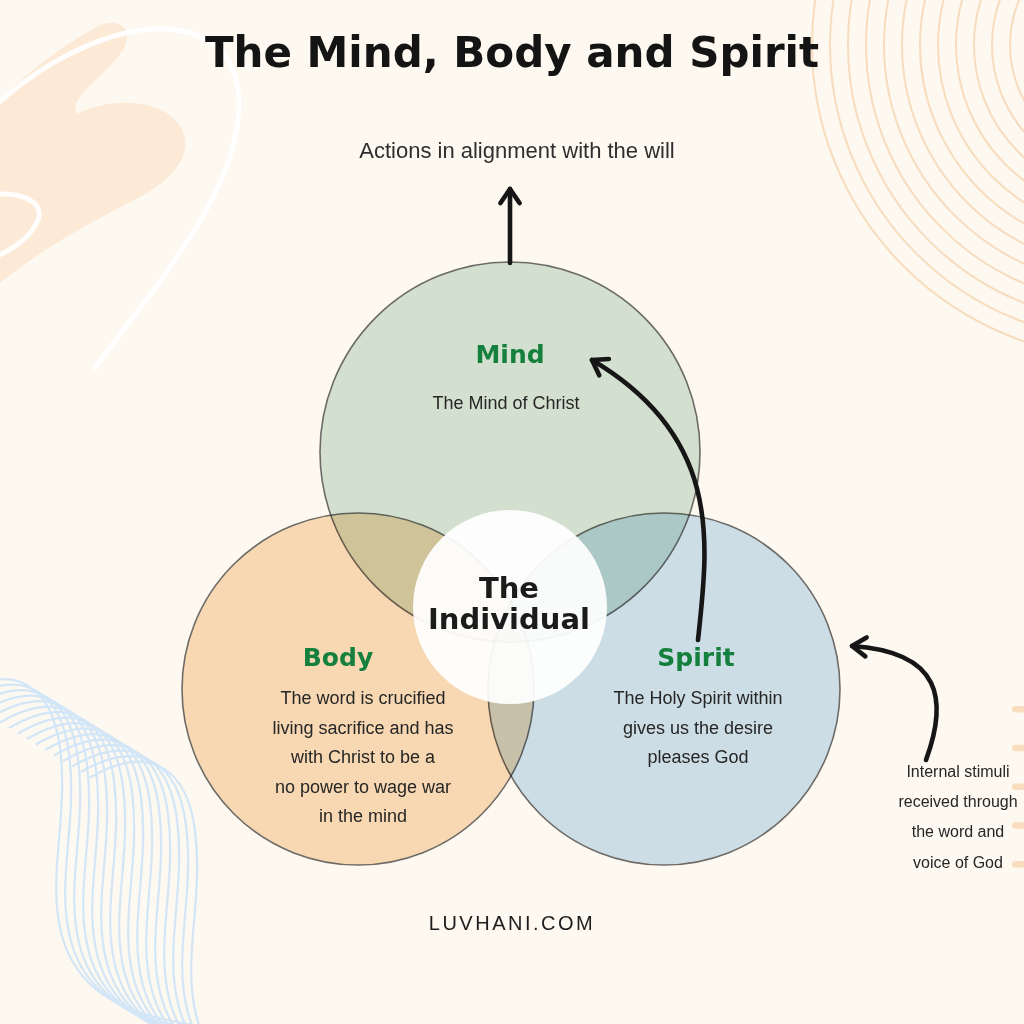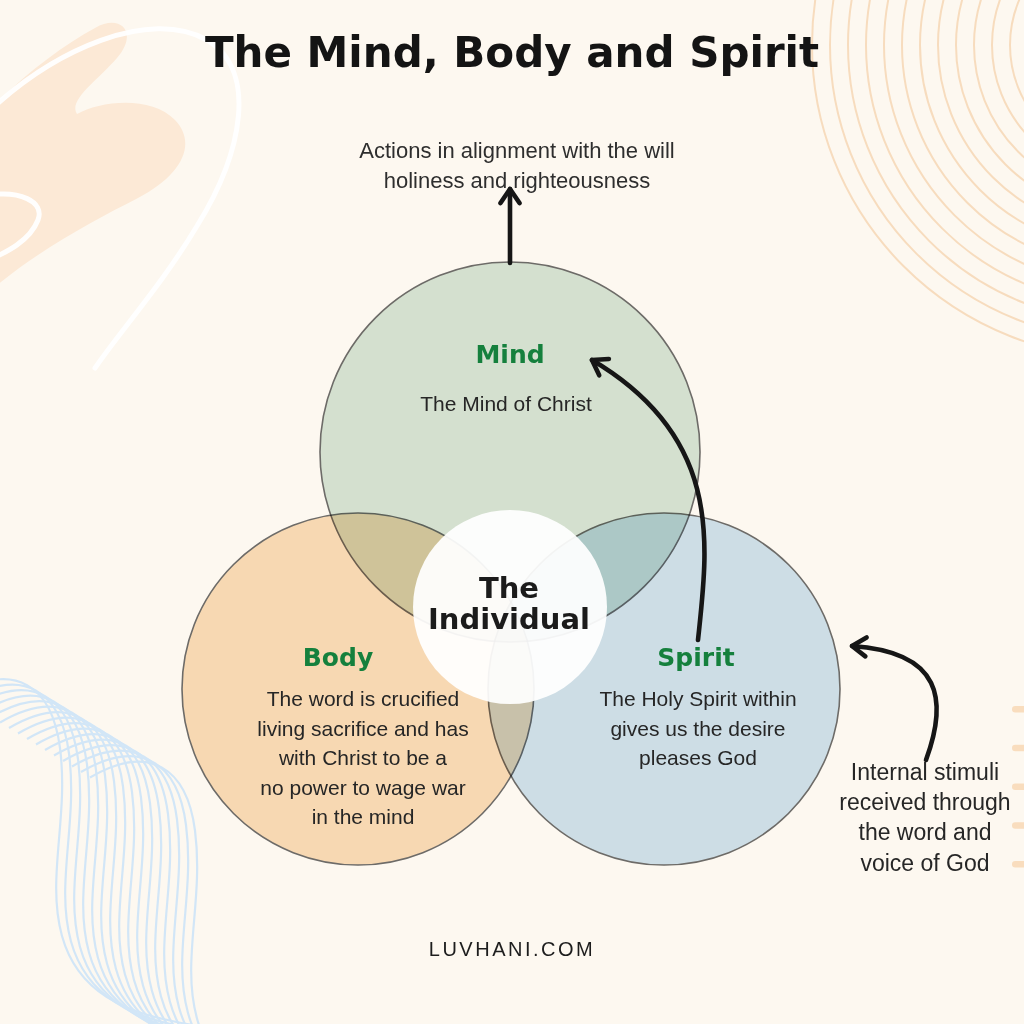--- a/index.html
+++ b/index.html
@@ -16,27 +16,27 @@
   .txt{position:absolute;transform:translateX(-50%);text-align:center;white-space:nowrap;}
   .title{
     font-family:"DejaVu Sans", sans-serif;
     font-weight:700;font-size:42px;line-height:1.1;color:#141414;
   }
   .subtitle{font-size:22px;line-height:29.5px;color:#2e2e2e;}
   .circle-label{
     font-family:"DejaVu Sans", sans-serif;
     font-weight:700;font-size:25px;color:#15803d;
   }
-  .circle-desc{font-size:21px;line-height:29.5px;color:#262626;}
+  .circle-desc{font-size:18px;line-height:29.5px;color:#262626;}
   .center-label{
     font-family:"DejaVu Sans", sans-serif;
     font-weight:700;font-size:29px;line-height:31px;color:#1b1b1b;
   }
-  .side-note{font-size:23px;line-height:30.2px;color:#262626;}
-  .footer{font-size:20px;letter-spacing:2.5px;color:#1d1d1d;margin-top:26px;}
+  .side-note{font-size:16px;line-height:30.2px;color:#262626;margin-left:33px;}
+  .footer{font-size:20px;letter-spacing:2.5px;color:#1d1d1d;}
   .wline{fill:none;stroke-width:5;stroke-linecap:round;opacity:.95;}
   .arrow{fill:none;stroke:#161616;stroke-width:4.6;stroke-linecap:round;}
 </style>
 </head>
 <body>
 
 <div class="canvas">
 
   <svg class="layer" viewBox="0 0 1024 1024" aria-hidden="true">
     <defs>
@@ -105,21 +105,20 @@
       <path class="arrow" marker-end="url(#ah)" d="M 510 263 L 510 189"></path>
       <path class="arrow" marker-end="url(#ah)" d="M 698 640 C 708 545 724 438 592 360"></path>
       <path class="arrow" marker-end="url(#ah)" d="M 926 760 C 948 700 942 652 852 646"></path>
     </g>
   </svg>
 
   <div class="txt title" style="left:512px;top:30px;">The Mind, Body and Spirit</div>
 
   <div class="txt subtitle" style="left:517px;top:96px;margin-top:40px;">
     <div>Actions in alignment with the will</div>
-    <div>holiness and righteousness</div>
   </div>
 
   <div class="txt circle-label" style="left:510px;top:340px;">Mind</div>
   <div class="txt circle-desc" style="left:506px;top:389px;">The Mind of Christ</div>
 
   <div class="txt circle-label" style="left:338px;top:643px;">Body</div>
   <div class="txt circle-desc" style="left:363px;top:684px;">
     <div>The word is crucified</div>
     <div>living sacrifice and has</div>
     <div>with Christ to be a</div>

